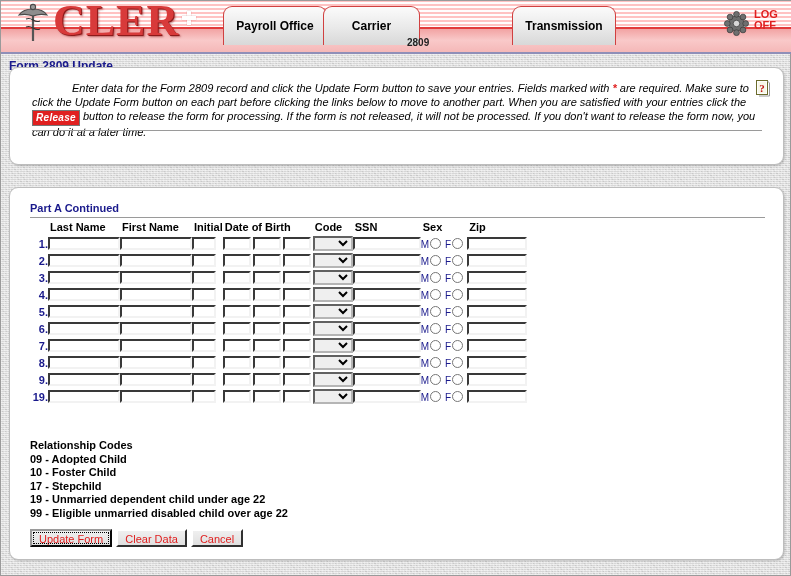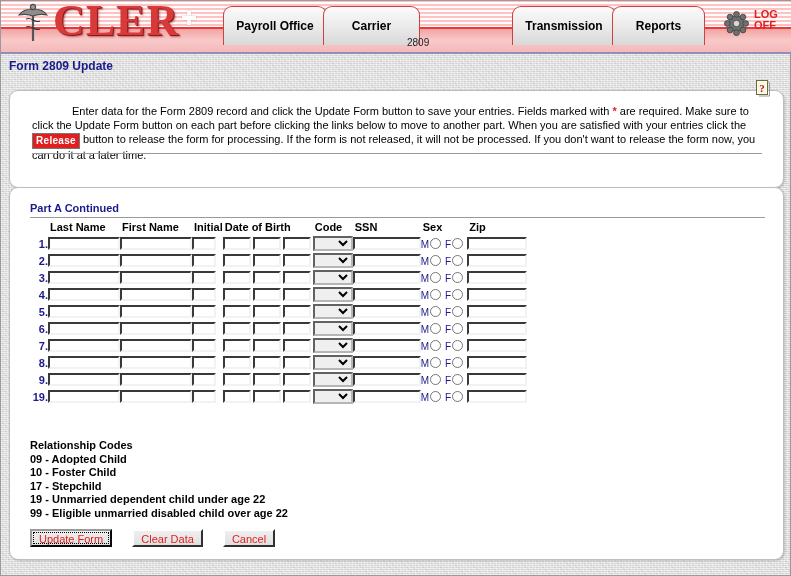--- a/index.html
+++ b/index.html
@@ -81,21 +81,21 @@
     cursor:pointer;
   }
   .tab.active {
     top:3px; height:31px;
     border:2px solid #111;
     border-bottom:none;
     background: linear-gradient(180deg,#ffdede 0%,#ffb6b6 60%,#f79a9a 100%);
     z-index:5;
   }
   .subtab {
-    position:absolute; top:36px; font-size:10px; font-weight:normal; color:#222;
+    position:absolute; top:36px; font-size:10px; font-weight:bold; color:#222;
     cursor:pointer;
   }
   #gear {
     position:absolute; left:722px; top:9px; width:27px; height:27px;
   }
   #logoff {
     position:absolute; left:753px; top:8px;
     color:#e02020; font-weight:bold; font-size:11px; line-height:11px;
     text-align:left; cursor:pointer;
   }
@@ -108,21 +108,21 @@
 
   
   .panel {
     position:absolute;
     background:#fff;
     border-radius:9px;
     border:1px solid #bdbdbd;
     box-sizing:border-box;
     box-shadow: 1px 1px 2px rgba(0,0,0,.18);
   }
-  #panel-intro { left:8px; top:89px; width:775px; height:98px; }
+  #panel-intro { left:8px; top:66px; width:775px; height:98px;font-style:italic; }
   #panel-main  { left:8px; top:186px; width:775px; height:373px; }
 
   #help-icon {
     position:absolute; left:755px; top:79px; width:14px; height:17px;
     cursor:pointer;
   }
 
   #intro-text {
     position:absolute; left:22px; top:13px; width:735px;
     font-size:11px; color:#000; line-height:14px;
@@ -205,21 +205,21 @@
 
   
   #buttons { position:absolute; left:20px; top:341px; }
   button.btn {
     font-family:"Liberation Sans", sans-serif;
     font-size:11px; color:#e02020;
     background: linear-gradient(180deg,#efefef 0%,#e0e0e0 100%);
     border:2px outset #dcdcdc;
     border-top-color:#ffffff; border-left-color:#ffffff;
     border-right-color:#848484; border-bottom-color:#848484;
-    padding:2px 7px; margin-right:17px; cursor:pointer;
+    padding:2px 7px; margin-right:1px; cursor:pointer;
     height:18px; line-height:12px;
   }
   button.btn.focused { outline:1px dotted #000; outline-offset:-4px; border-color:#9a9a9a #5d5d5d #5d5d5d #9a9a9a;}
 </style>
 </head>
 <body>
 
 <div id="page">
 
   <div id="banner">
@@ -242,23 +242,20 @@
     <div id="logo-cross"></div>
 
     <div class="tab" style="left:222px; width:104px;">
       <span>Payroll Office</span>
     </div>
     <div class="tab" style="left:322px; width:97px;">
       <span>Carrier</span>
     </div>
     <div class="tab" style="left:511px; width:104px;">
       <span>Transmission</span>
-    </div>
-    <div class="tab" style="left:611px; width:93px;">
-      <span>Reports</span>
     </div>
 
     <div class="subtab" style="left:406px;">2809</div>
     <div class="subtab" style="left:482px;margin-top:35px;">2810</div>
 
     <svg id="gear" viewBox="0 0 28 28">
       <g fill="#6f6f6f" stroke="#3c3c3c" stroke-width=".8">
         <circle cx="14" cy="14" r="8"></circle>
         <circle cx="14" cy="4.5" r="3"></circle>
           <circle cx="14" cy="23.5" r="3"></circle>

